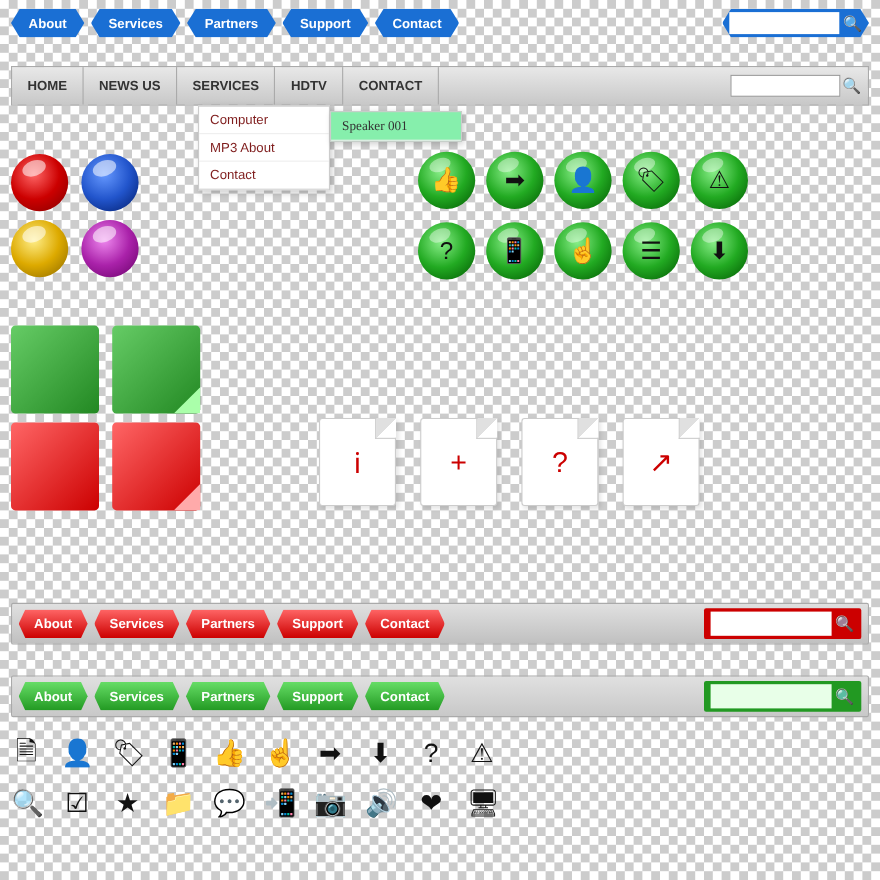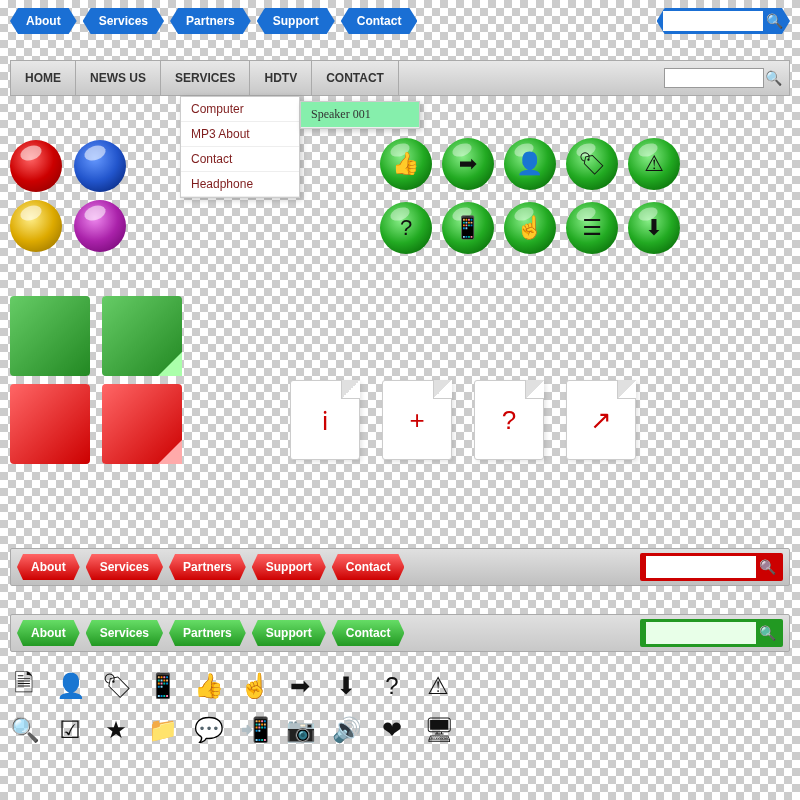--- a/index.html
+++ b/index.html
@@ -442,21 +442,20 @@
   <div class="nav-gray-search">
     <input type="text" style="">
     <span class="nav-gray-search-icon">🔍</span>
   </div>
 </div>
 
 <div class="dropdown-area">
   <div class="dropdown-item">Computer</div>
   <div class="dropdown-item">MP3 About</div>
   <div class="dropdown-item">Contact</div>
-  <div class="dropdown-item">Headphone</div>
 </div>
 <div class="dropdown-sub">
   <div class="dropdown-sub-item">Speaker 001</div>
 </div>
 
 <div class="balls-area">
   <div class="balls-row">
     <div class="ball ball-red"></div>
     <div class="ball ball-blue"></div>
   </div>

